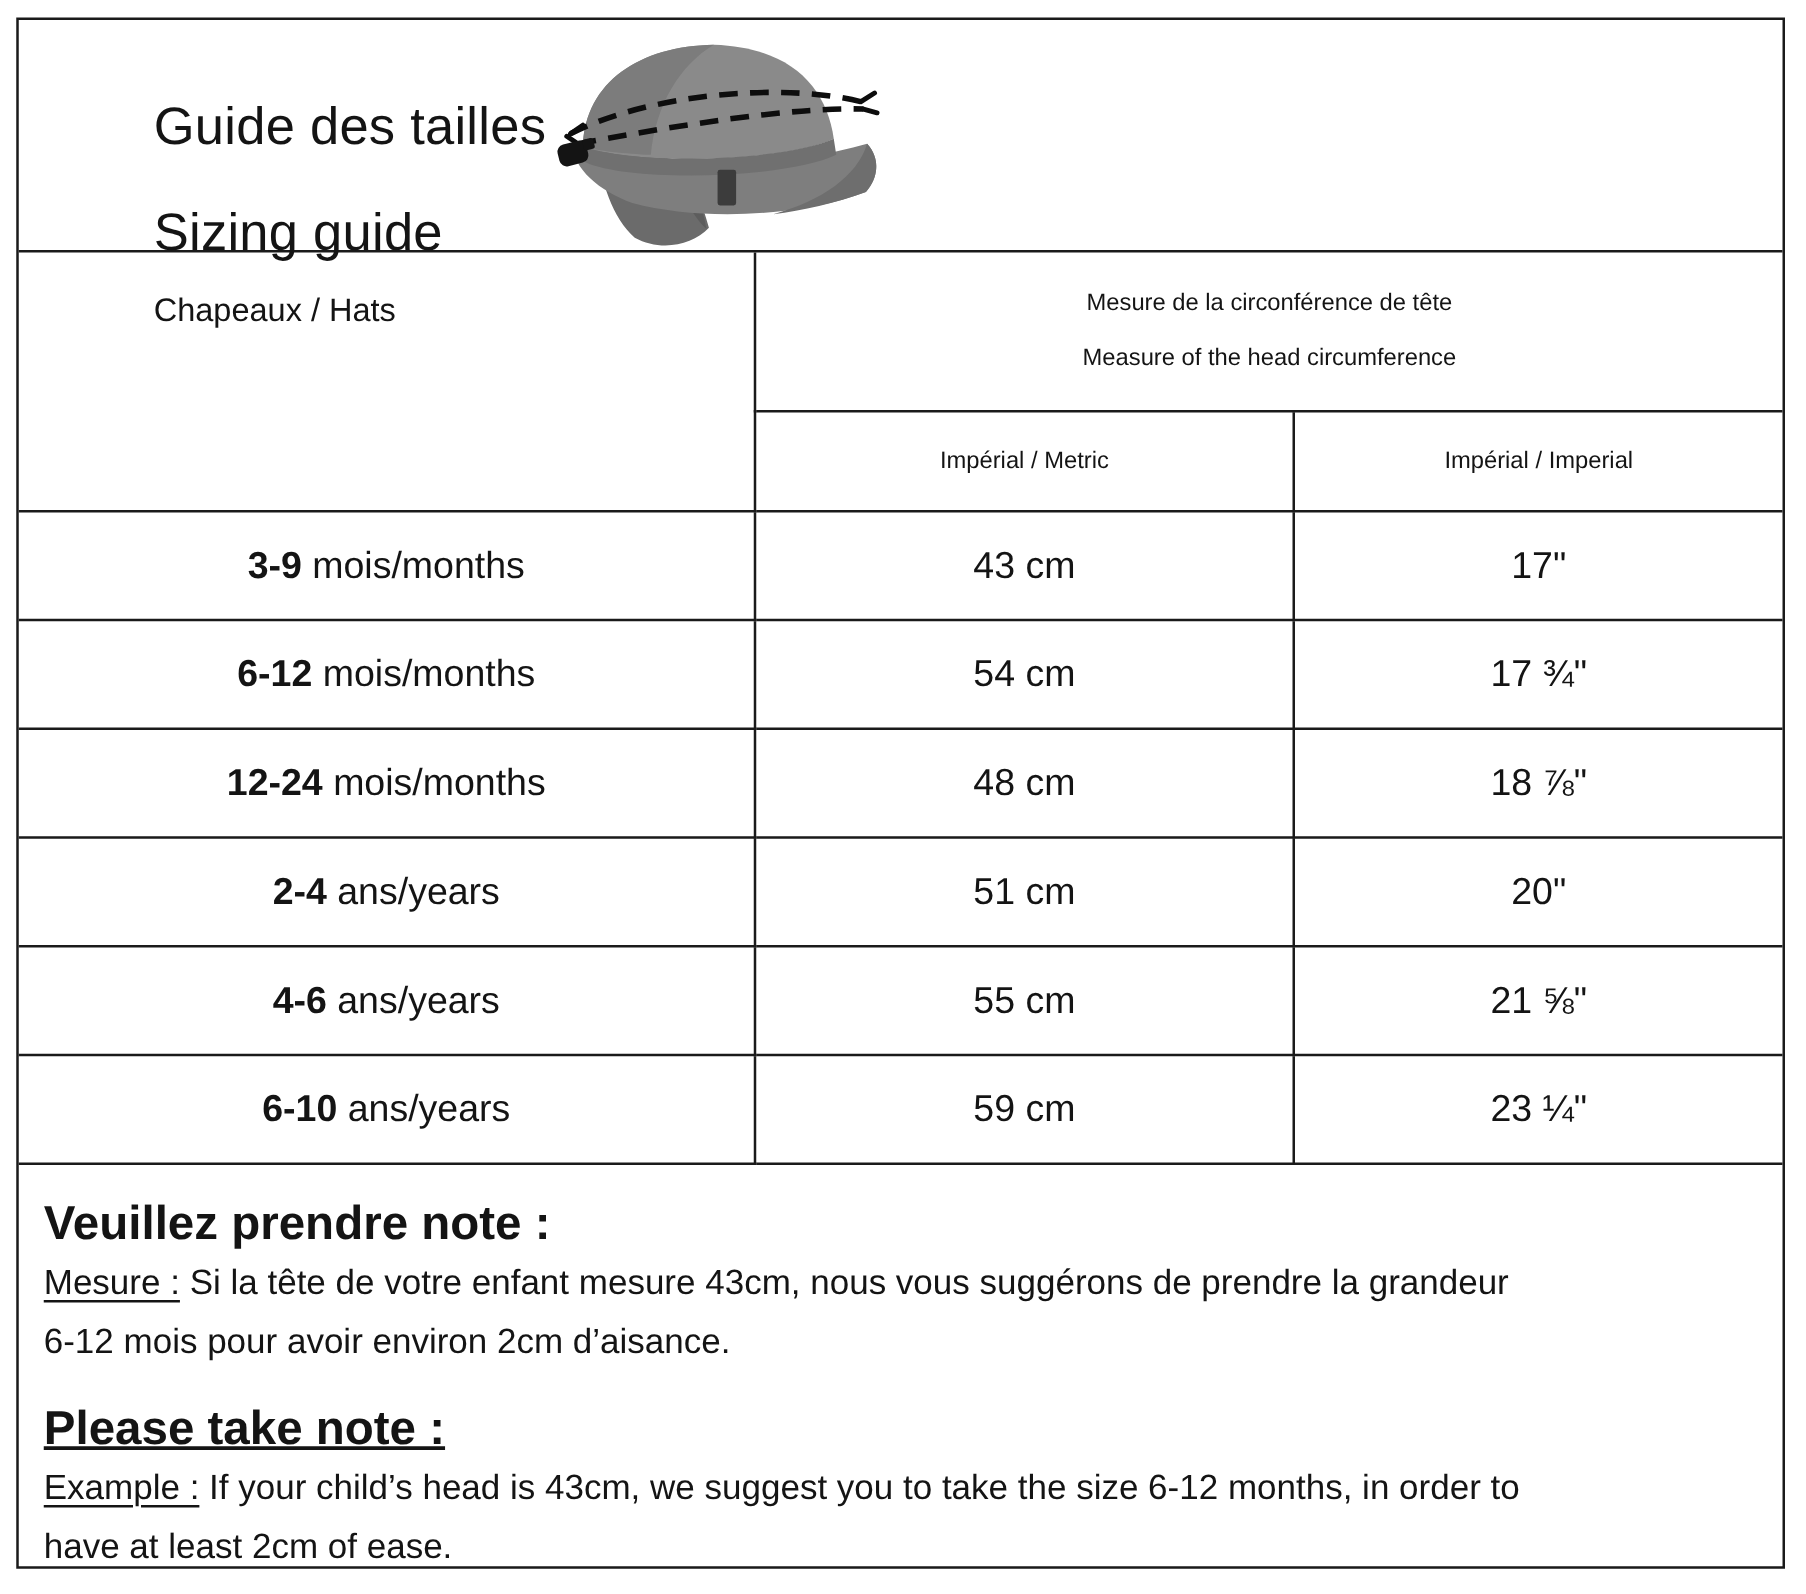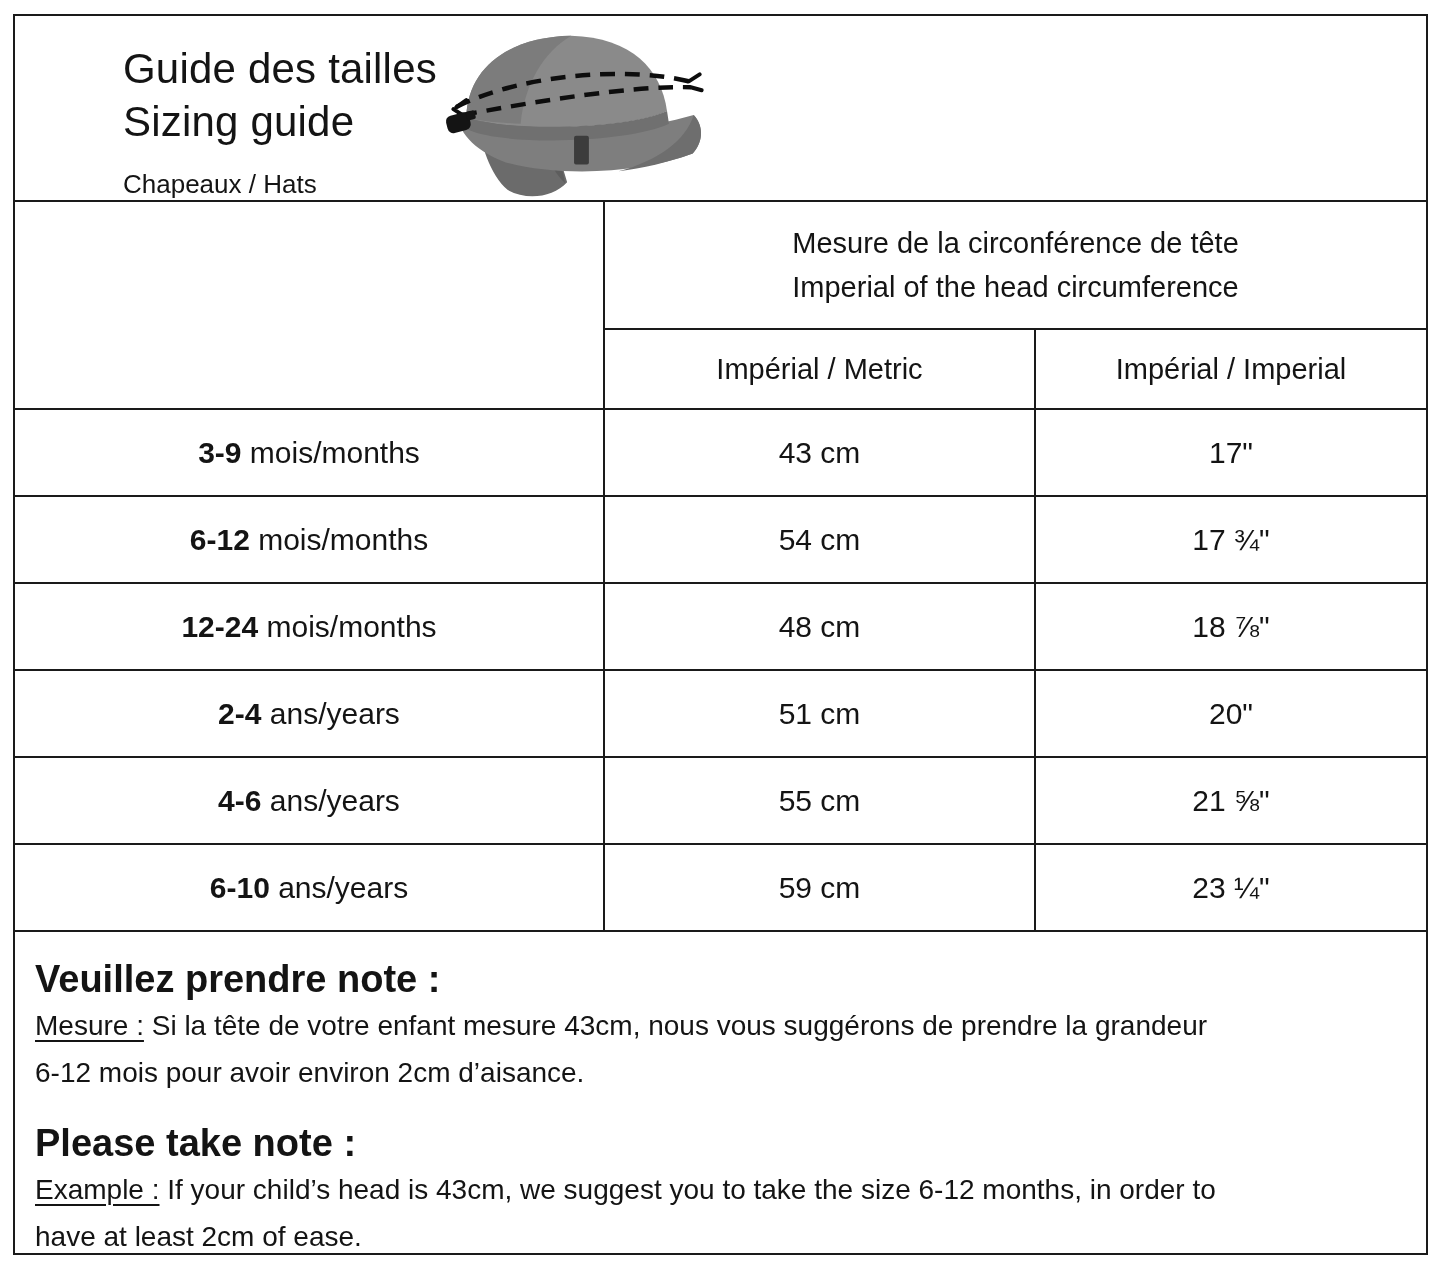--- a/index.html
+++ b/index.html
@@ -35,20 +35,21 @@
   }
   .titles {
     position: absolute;
     left: 108px;
     top: 26px;
   }
   .title-line {
     font-size: 42px;
     line-height: 53px;
     letter-spacing: 0.2px;
+    margin-top: 32px;
   }
   .subtitle {
     font-size: 26px;
     line-height: 36px;
     margin-top: 18px;
   }
   .hat {
     position: absolute;
     left: 428px;
     top: 6px;
@@ -61,41 +62,41 @@
     table-layout: fixed;
     width: 1411px;
   }
   .size-table col.c1 { width: 589px; }
   .size-table col.c2 { width: 431px; }
   .size-table col.c3 { width: 391px; }
   .size-table td {
     text-align: center;
     vertical-align: middle;
     padding: 0;
-    font-size: 29px;
+    font-size: 19px;
     color: #141414;
   }
   .br { border-right: 2px solid #1a1a1a; }
   .bb { border-bottom: 2px solid #1a1a1a; }
   td.span-head { height: 126px; line-height: 44px; }
   tr.subhead-row td { height: 78px; }
   tr.data-row td { height: 85px; font-size: 30px; }
   .size-cell .bold-part { font-weight: bold; }
   
   .notes {
     padding: 24px 22px 0 20px;
     overflow: hidden;
   }
   .note-heading {
     font-size: 38px;
     font-weight: bold;
     line-height: 46px;
     white-space: nowrap;
   }
-  .note-heading.en-gap { margin-top: 24px; }
+  .note-heading.en-gap { margin-top: 24px; text-decoration: underline; }
   .note-line {
     font-size: 28px;
     line-height: 47px;
     white-space: nowrap;
   }
   .note-line .u {
     text-decoration: underline;
     text-decoration-thickness: 2px;
     text-underline-offset: 5px;
   }
@@ -143,21 +144,21 @@
       <colgroup>
           <col class="c1">
           <col class="c2">
           <col class="c3">
         </colgroup>
       <tbody>
         <tr>
           <td class="br bb" rowspan="2"></td>
           <td class="span-head bb" colspan="2">
             <div>Mesure de la circonférence de tête</div>
-            <div>Imperial of the head circumference</div>
+            <div>Measure of the head circumference</div>
           </td>
         </tr>
         <tr class="subhead-row">
           <td class="br bb">Impérial / Metric</td>
           <td class="bb">Impérial / Imperial</td>
         </tr>
 
         <tr class="data-row">
           <td class="size-cell br bb"><span class="bold-part">3-9</span><span> mois/months</span></td>
           <td class="br bb">43 cm</td>

